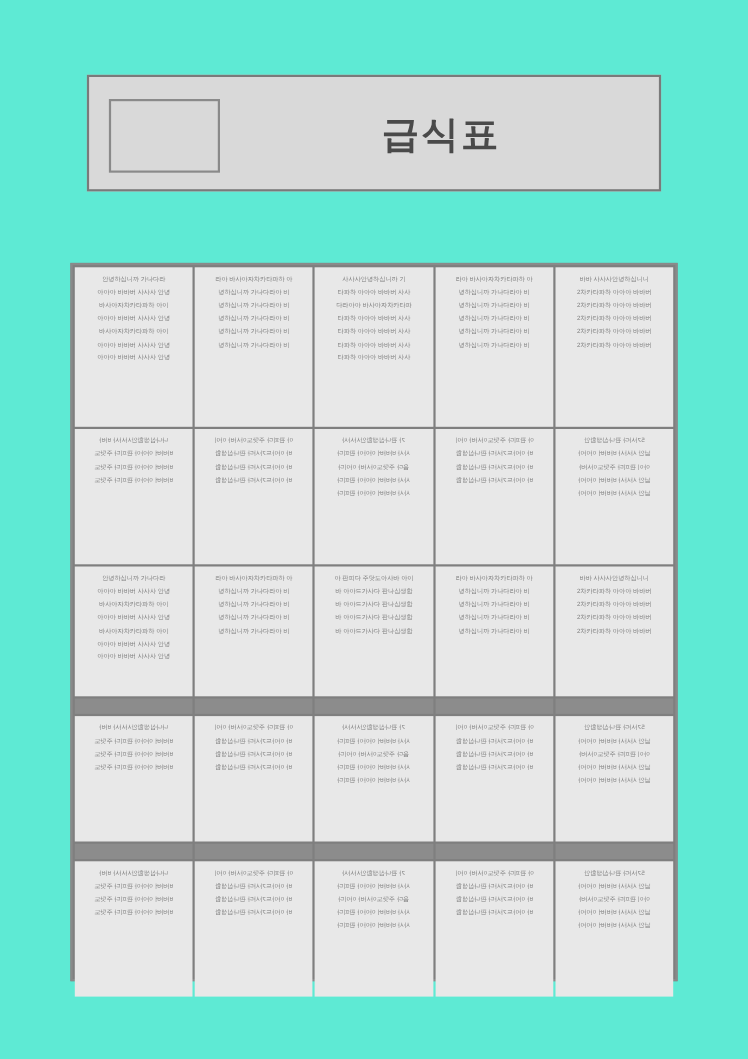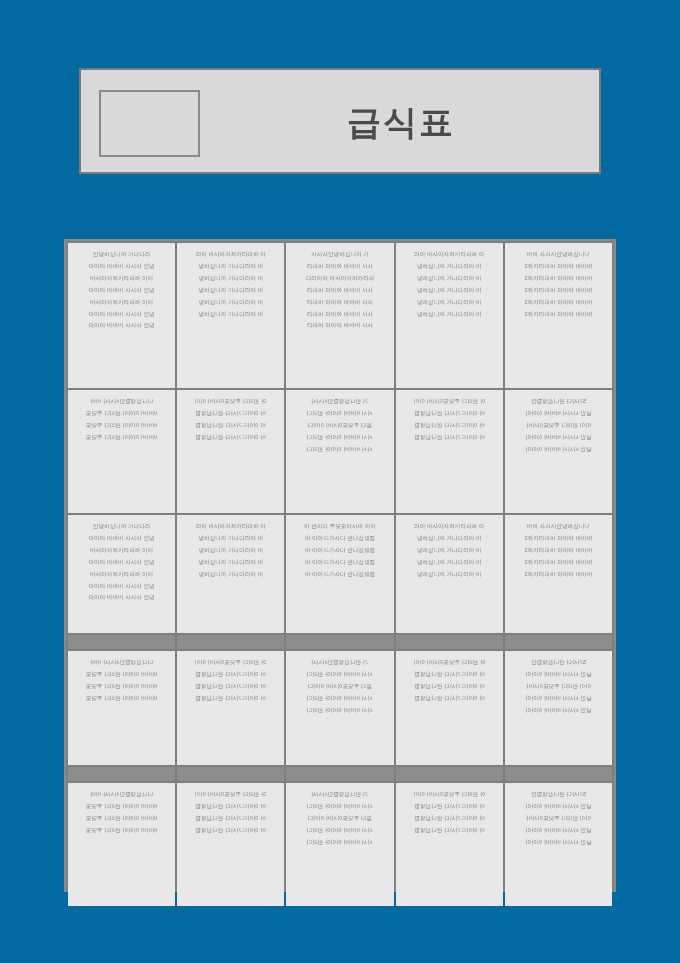--- a/index.html
+++ b/index.html
@@ -11,21 +11,21 @@
     width: 680px;
     height: 963px;
     font-family: "Liberation Sans", sans-serif;
     color: #6f6f6f;
     overflow: hidden;
   }
   .page {
     position: relative;
     width: 680px;
     height: 963px;
-    background: #0369a1;
+    background: #5eead4;
   }
 
   
   .header {
     position: absolute;
     left: 79px;
     top: 68px;
     width: 522px;
     height: 106px;
     border: 2px solid #7a7a7a;

